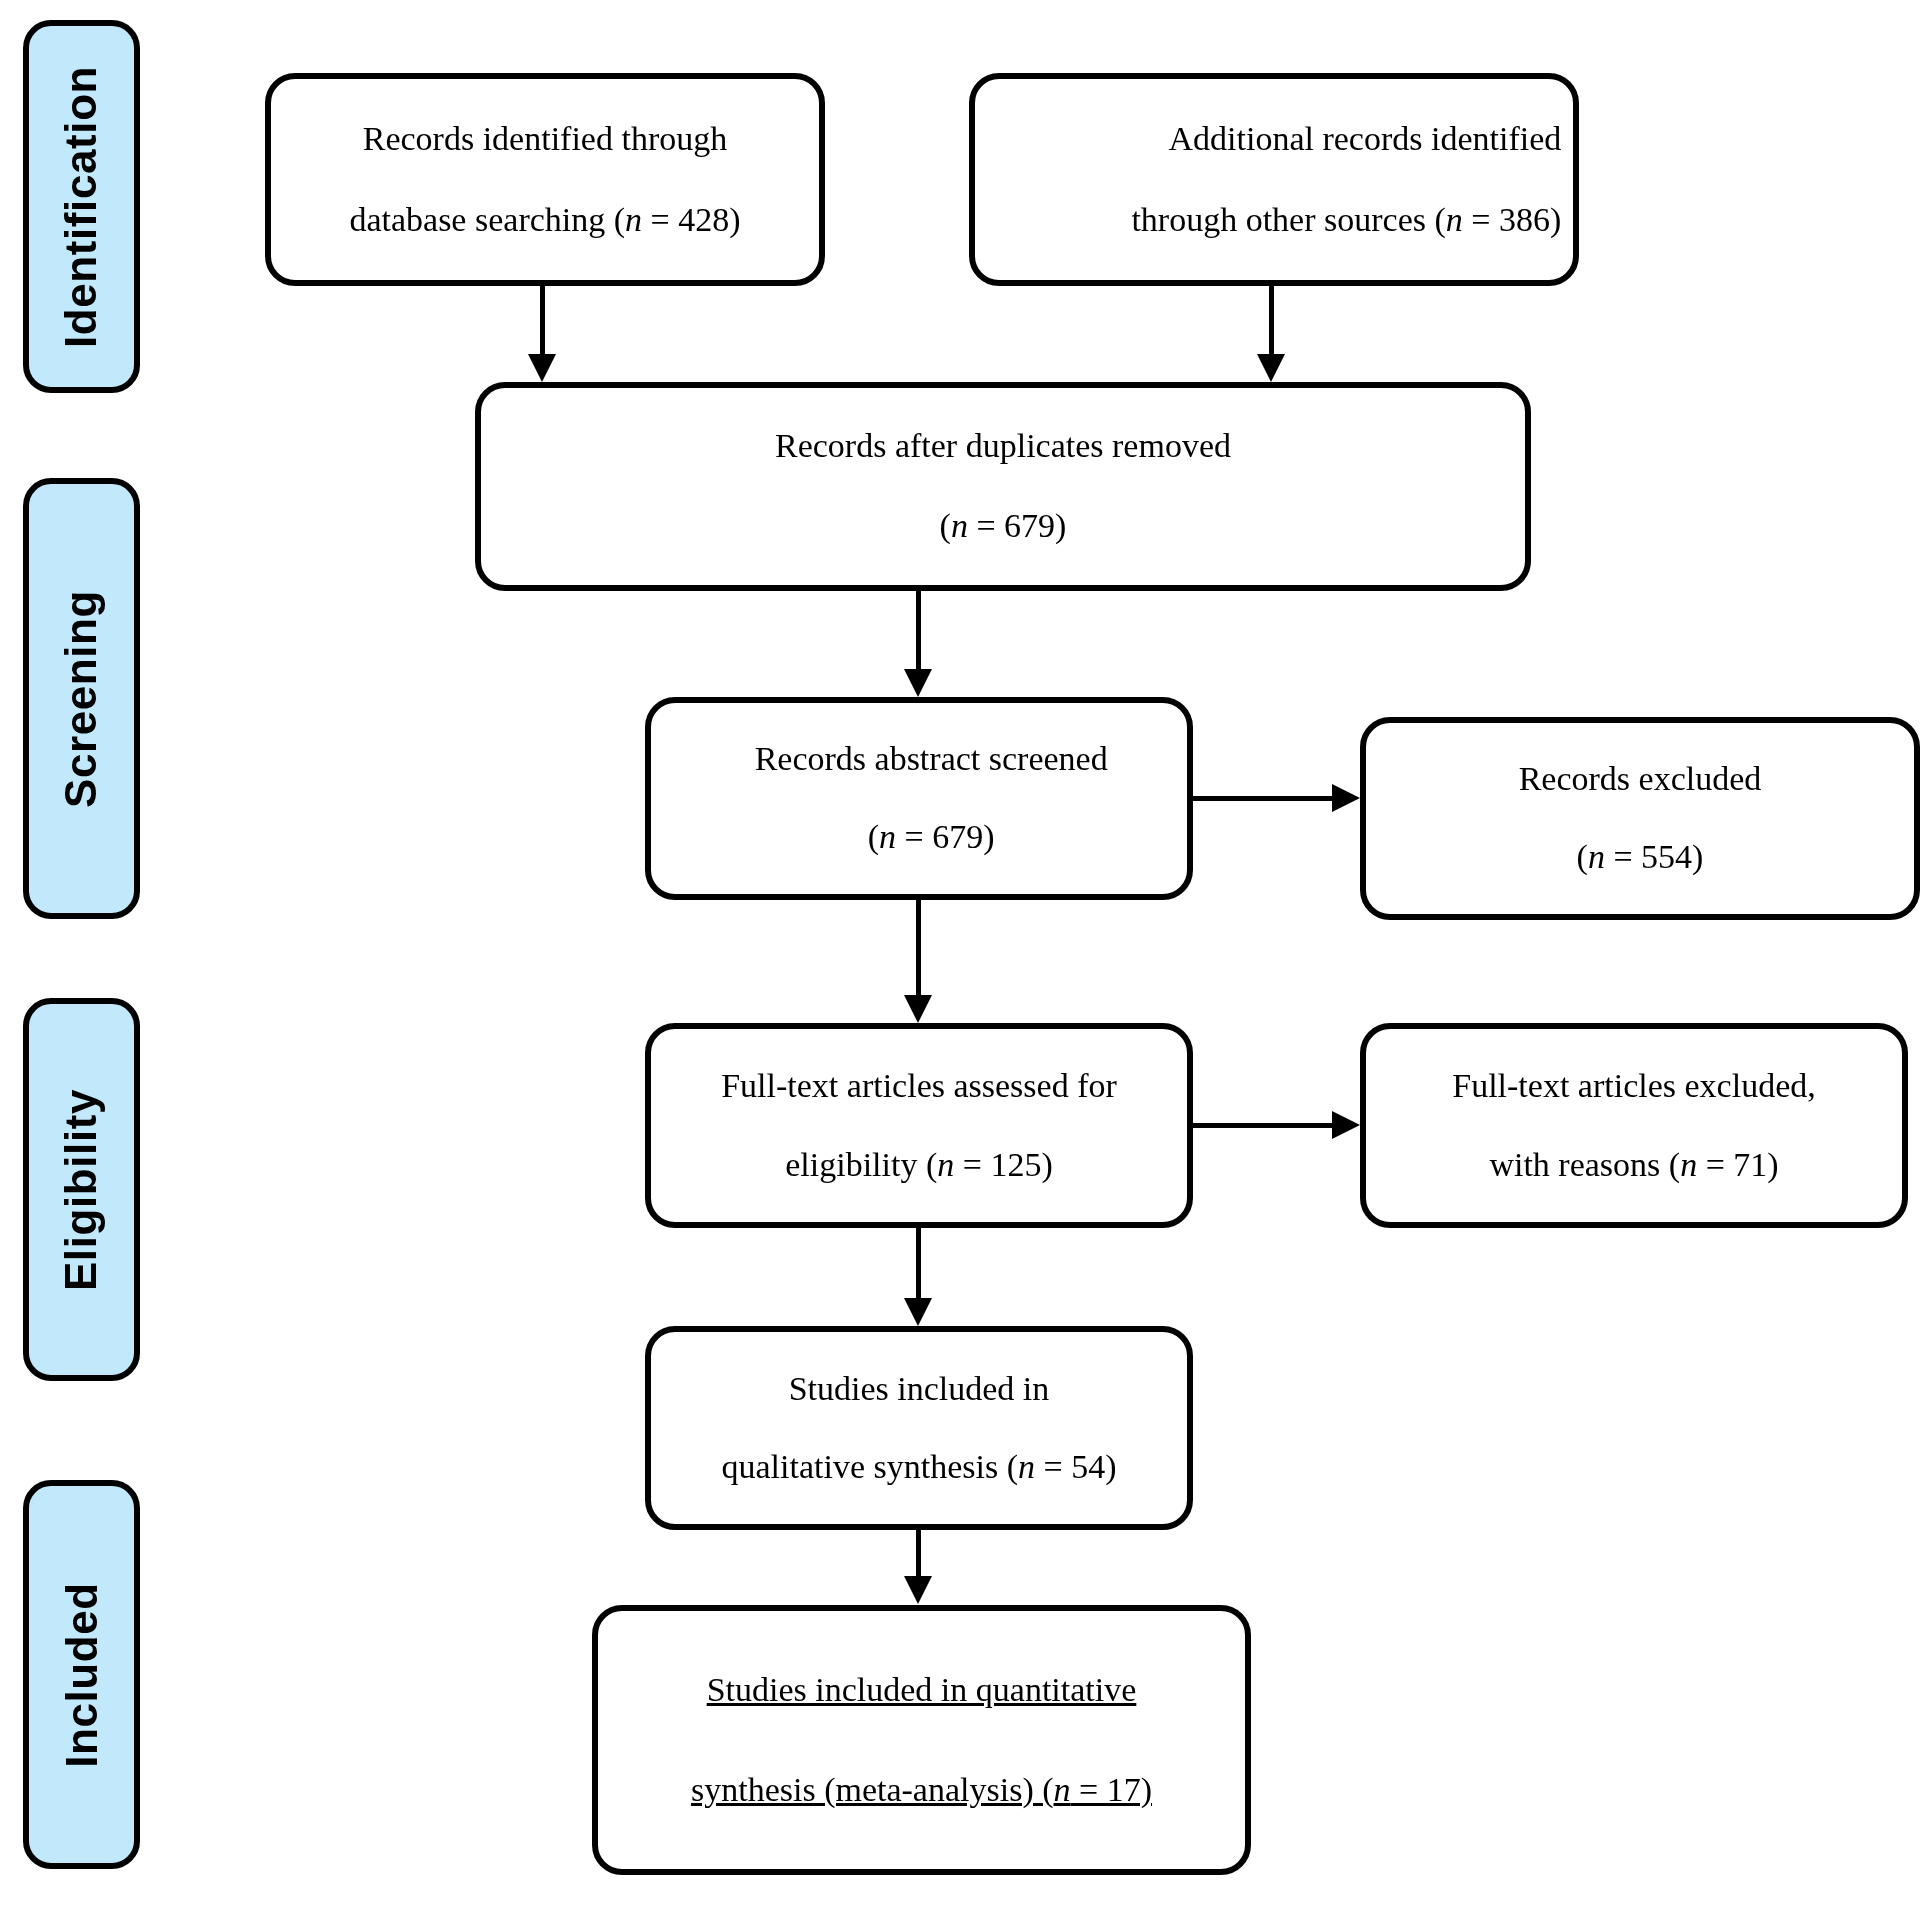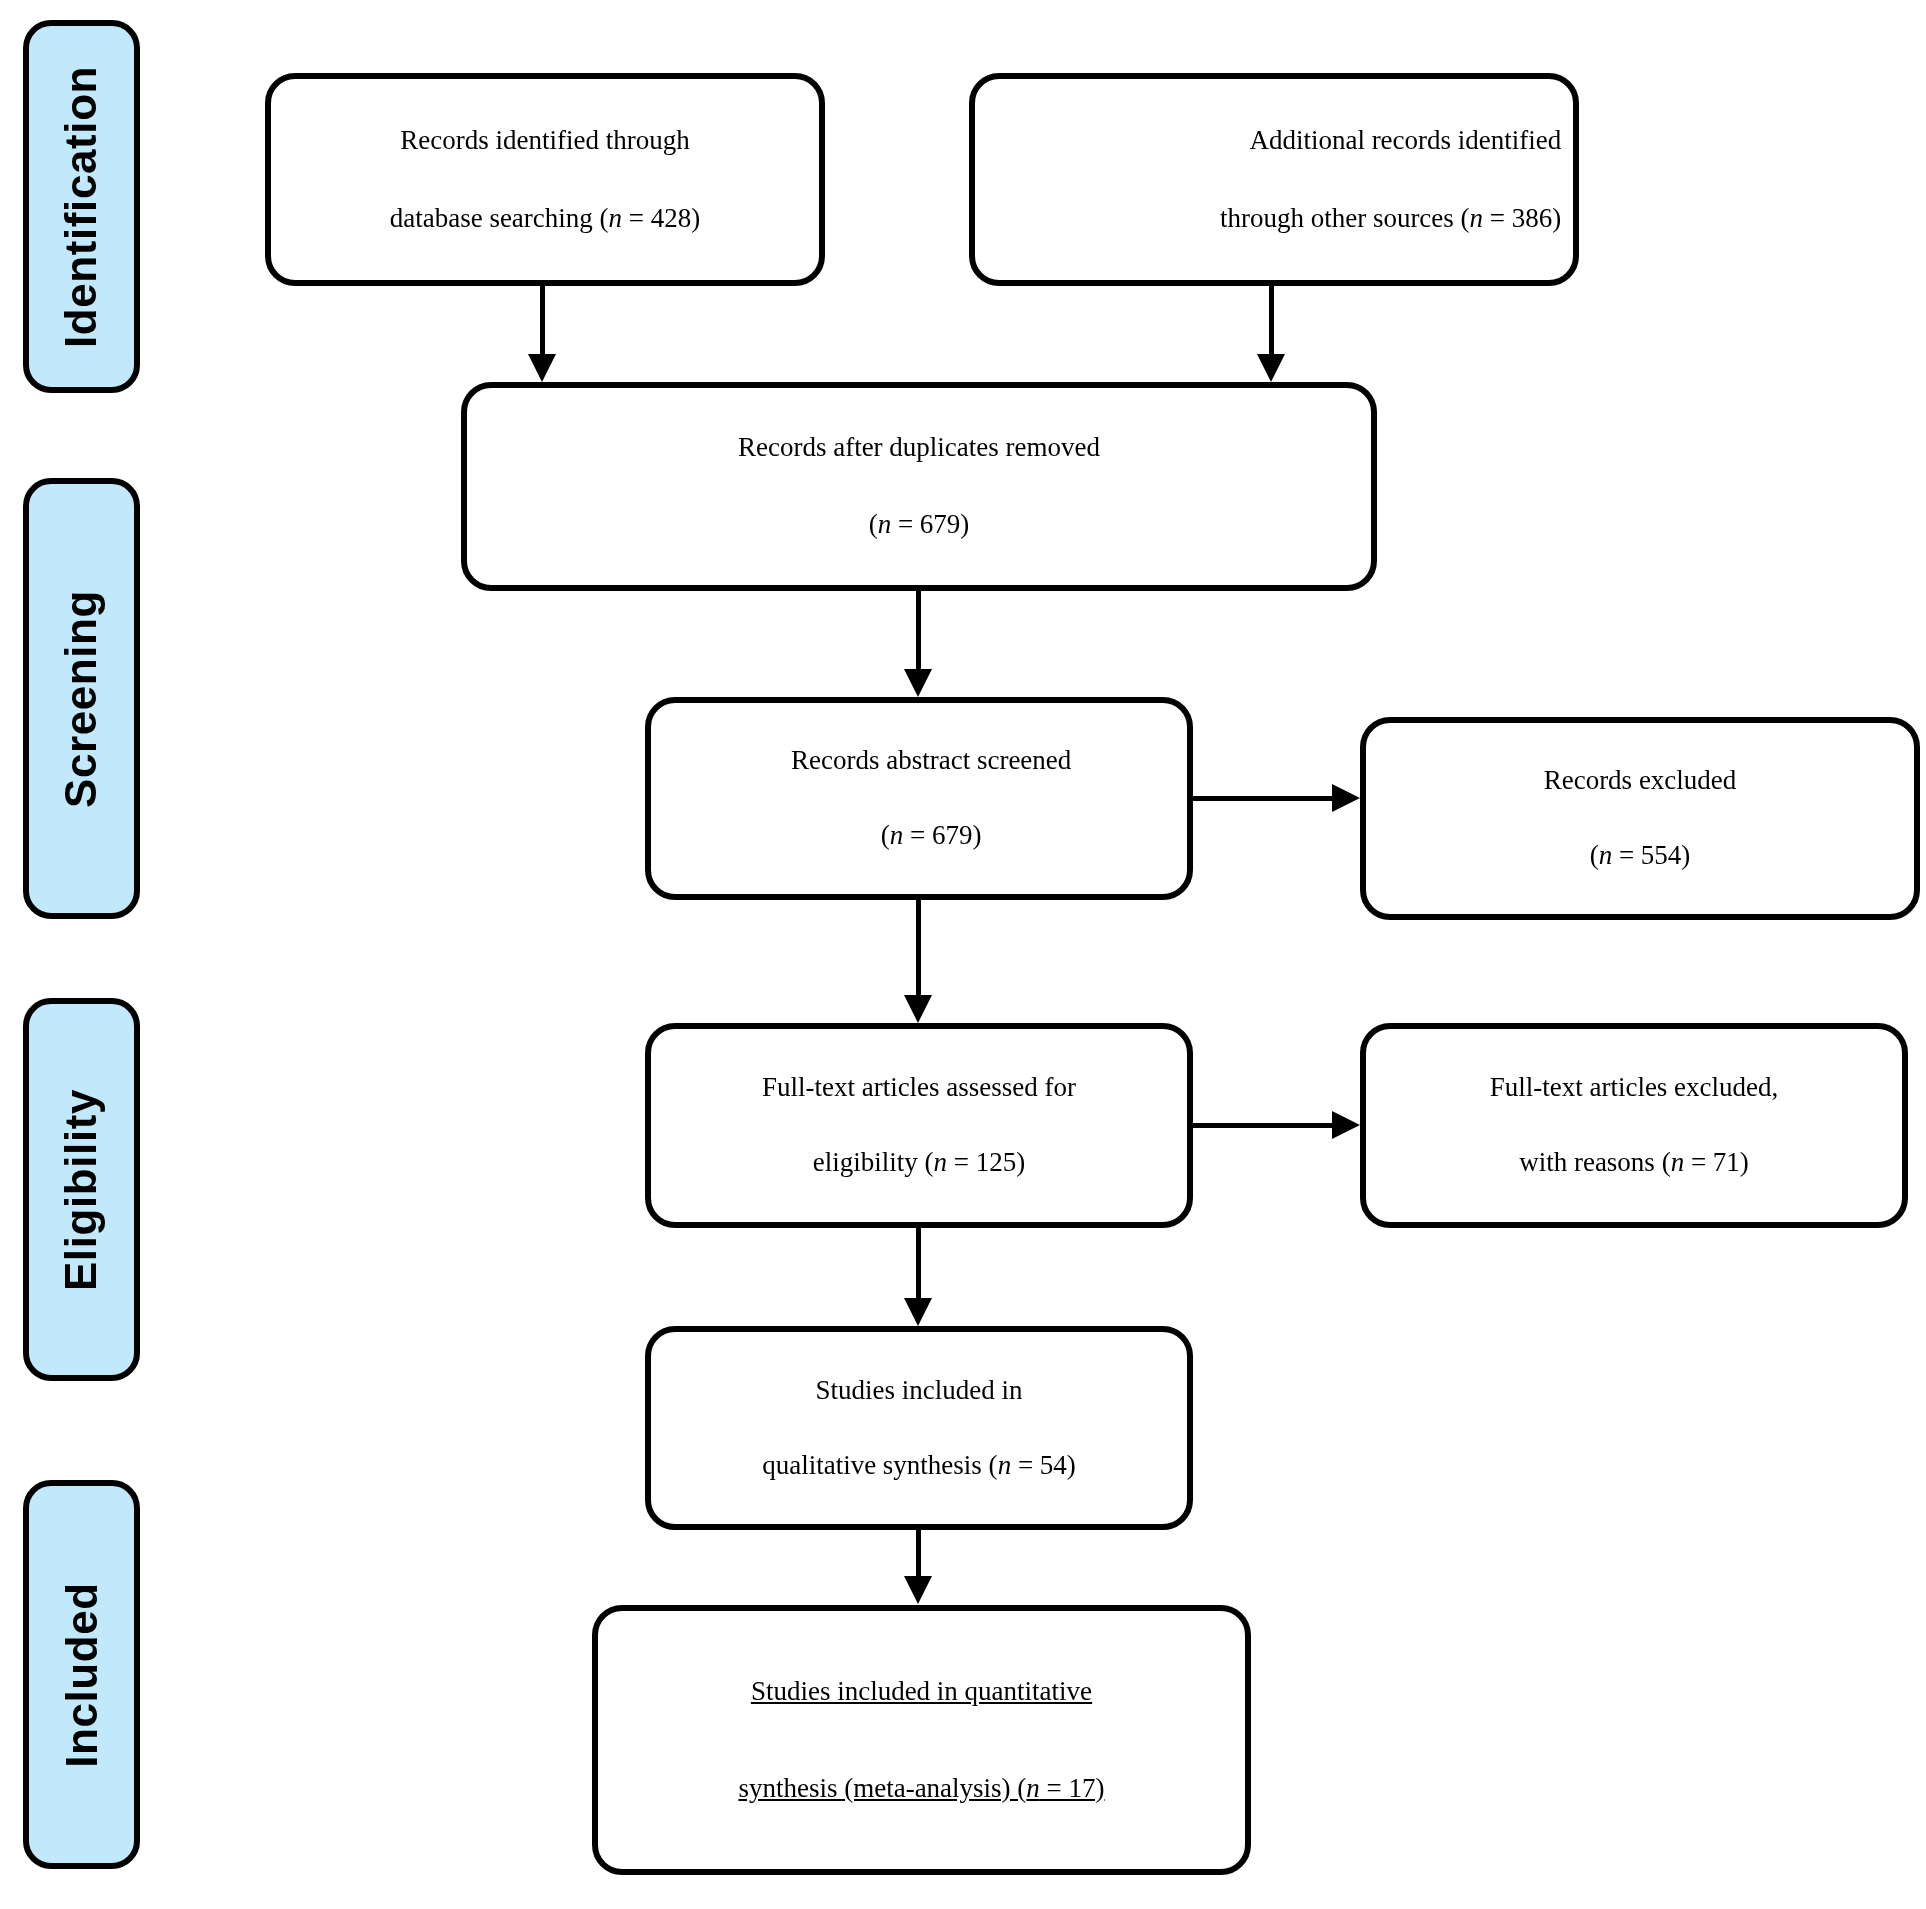--- a/index.html
+++ b/index.html
@@ -38,21 +38,21 @@
     border-radius:30px;
     box-sizing:border-box;
     display:flex;flex-direction:column;
     justify-content:space-evenly;
     align-items:center;
     text-align:center;
     padding:0 11.7px;
   }
   .bline{
     font-family:"Liberation Serif","DejaVu Serif",serif;
-    font-size:27px;
+    font-size:34px;
     line-height:1.25;
     color:#000;
     display:block;
   }
 
   
   .arrow-v{position:absolute;width:29px;}
   .vshaft{position:absolute;left:11.7px;width:5.8px;top:0;bottom:26px;background:var(--line);}
   .vhead{position:absolute;bottom:0;left:0;width:0;height:0;
          border-left:14.6px solid transparent;border-right:14.6px solid transparent;
@@ -84,21 +84,21 @@
   <div class="fbox" style="left:265px;top:73px;width:560px;height:213px;">
     <span class="bline">Records identified through</span>
     <span class="bline">database searching (<i>n</i> = 428)</span>
   </div>
 
   <div class="fbox" style="left:969px;top:73px;width:610px;height:213px;align-items:flex-end;">
     <span class="bline">Additional records identified</span>
     <span class="bline">through other sources (<i>n</i> = 386)</span>
   </div>
 
-  <div class="fbox" style="left:461px;top:382px;width:916px;height:209px;">
+  <div class="fbox" style="left:475px;top:382px;width:1056px;height:209px;">
     <span class="bline">Records after duplicates removed</span>
     <span class="bline">(<i>n</i> = 679)</span>
   </div>
 
   <div class="fbox" style="left:645px;top:697px;width:548px;height:203px;padding-left:36px;">
     <span class="bline">Records abstract screened</span>
     <span class="bline">(<i>n</i> = 679)</span>
   </div>
 
   <div class="fbox" style="left:1360px;top:671px;width:560px;height:203px;margin-top:46px;">

